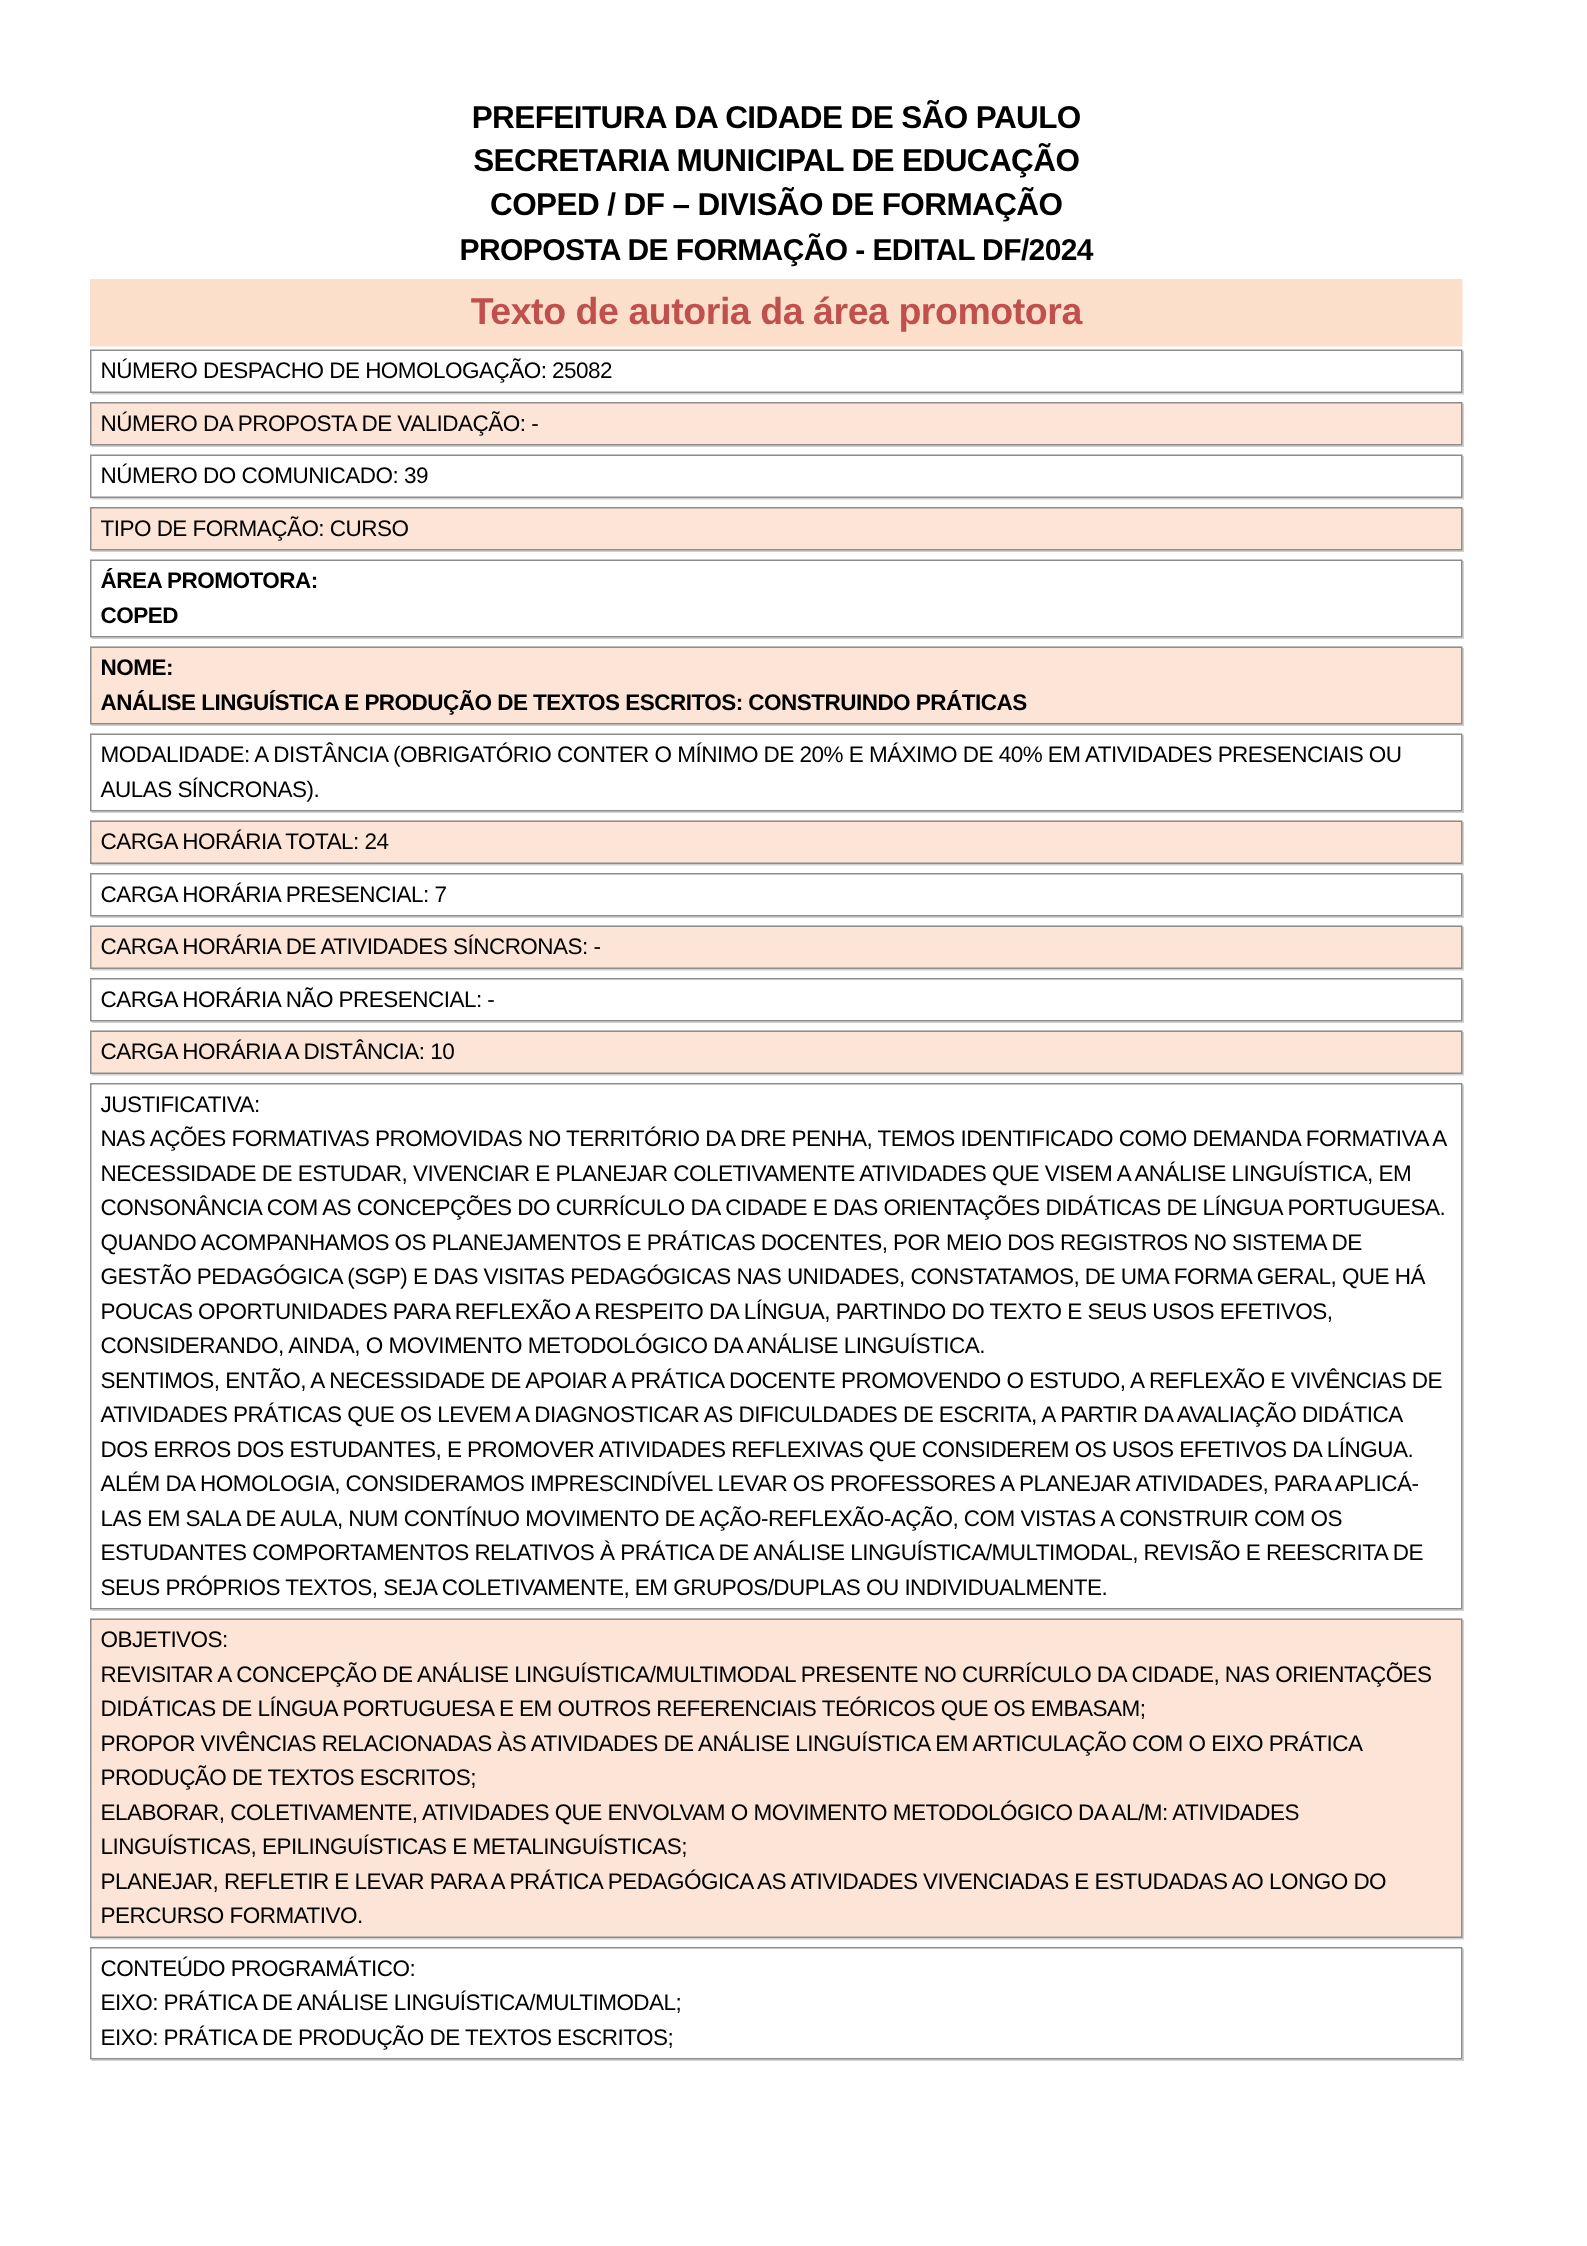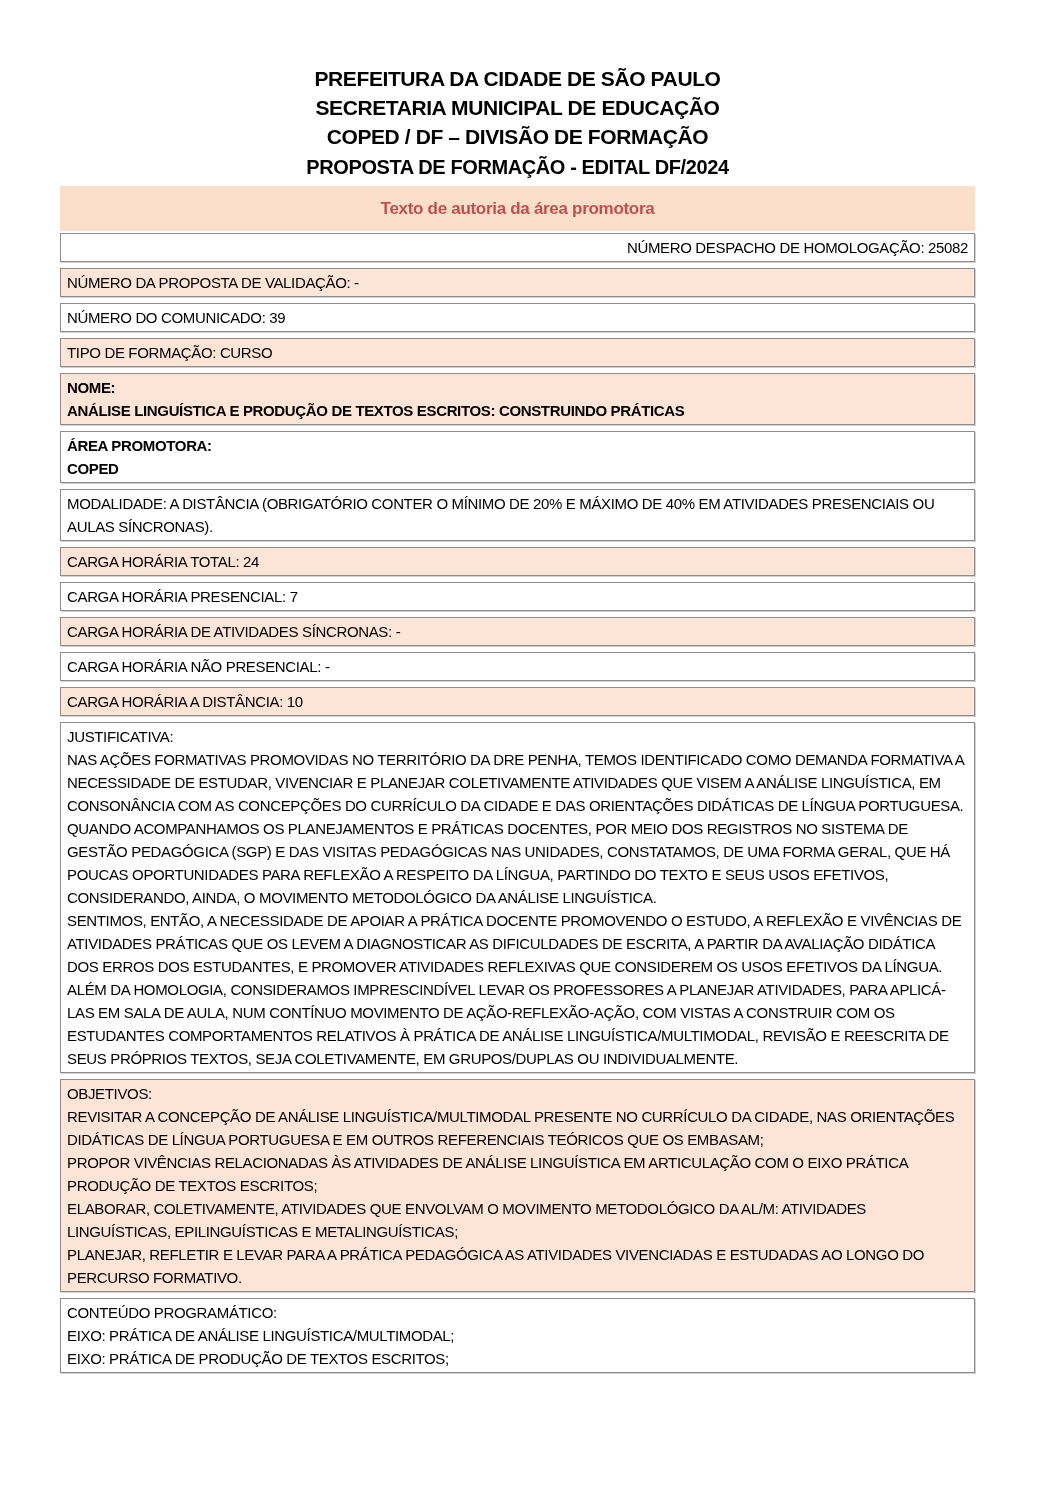--- a/index.html
+++ b/index.html
@@ -34,40 +34,39 @@
   .h-line.big {
     font-size: 20px;
     line-height: 32px;
   }
   .banner {
     margin-top: 3px;
     height: 45px;
     line-height: 45px;
     background: #fbdfcb;
     color: #c0504d;
-    font-size: 17px;
+    font-size: 25px;
     font-weight: bold;
     text-align: center;
     letter-spacing: -0.3px;
   }
   .rows .row {
     box-sizing: border-box;
     border: 1px solid #8c8c8c;
     box-shadow: 1px 1px 0 rgba(0,0,0,0.18);
     margin-top: 6px;
     padding: 2px 6px;
     font-size: 15px;
     line-height: 23px;
     letter-spacing: -0.35px;
     white-space: pre-line;
     background: #ffffff;
   }
   .rows .row:first-child {
     margin-top: 2px;
-    text-align: right;
   }
   .row.peach {
     background: #fce4d6;
   }
   .row.bold {
     font-weight: bold;
   }
   .row.tall {
     min-height: 71px;
   }
@@ -85,24 +84,24 @@
       <div class="h-line big">PROPOSTA DE FORMAÇÃO - EDITAL DF/2024</div>
     </div>
 
     <div class="banner">Texto de autoria da área promotora</div>
 
     <div class="rows">
       <div class="row">NÚMERO DESPACHO DE HOMOLOGAÇÃO:  25082</div>
       <div class="row peach">NÚMERO DA PROPOSTA DE VALIDAÇÃO:  -</div>
       <div class="row">NÚMERO DO COMUNICADO:  39</div>
       <div class="row peach">TIPO DE FORMAÇÃO: CURSO</div>
+      <div class="row bold">ÁREA PROMOTORA:
+COPED</div>
       <div class="row peach bold">NOME:
 ANÁLISE LINGUÍSTICA E PRODUÇÃO DE TEXTOS ESCRITOS: CONSTRUINDO PRÁTICAS</div>
-      <div class="row bold">ÁREA PROMOTORA:
-COPED</div>
       <div class="row">MODALIDADE: A DISTÂNCIA (OBRIGATÓRIO CONTER O MÍNIMO DE 20% E MÁXIMO DE 40% EM ATIVIDADES PRESENCIAIS OU AULAS SÍNCRONAS).</div>
       <div class="row peach">CARGA HORÁRIA TOTAL: 24</div>
       <div class="row">CARGA HORÁRIA PRESENCIAL: 7</div>
       <div class="row peach">CARGA HORÁRIA DE ATIVIDADES SÍNCRONAS:  -</div>
       <div class="row">CARGA HORÁRIA NÃO PRESENCIAL:  -</div>
       <div class="row peach">CARGA HORÁRIA A DISTÂNCIA: 10</div>
       <div class="row">JUSTIFICATIVA:
 NAS AÇÕES FORMATIVAS PROMOVIDAS NO TERRITÓRIO DA DRE PENHA, TEMOS IDENTIFICADO COMO DEMANDA FORMATIVA A NECESSIDADE DE ESTUDAR, VIVENCIAR E PLANEJAR COLETIVAMENTE ATIVIDADES QUE VISEM A ANÁLISE LINGUÍSTICA, EM CONSONÂNCIA COM AS CONCEPÇÕES DO CURRÍCULO DA CIDADE E DAS ORIENTAÇÕES DIDÁTICAS DE LÍNGUA PORTUGUESA.
 QUANDO ACOMPANHAMOS OS PLANEJAMENTOS E PRÁTICAS DOCENTES, POR MEIO DOS REGISTROS NO SISTEMA DE GESTÃO PEDAGÓGICA (SGP) E DAS VISITAS PEDAGÓGICAS NAS UNIDADES, CONSTATAMOS, DE UMA FORMA GERAL, QUE HÁ POUCAS OPORTUNIDADES PARA REFLEXÃO A RESPEITO DA LÍNGUA, PARTINDO DO TEXTO E SEUS USOS EFETIVOS, CONSIDERANDO, AINDA, O MOVIMENTO METODOLÓGICO DA ANÁLISE LINGUÍSTICA.
 SENTIMOS, ENTÃO, A NECESSIDADE DE APOIAR A PRÁTICA DOCENTE PROMOVENDO O ESTUDO, A REFLEXÃO E VIVÊNCIAS DE ATIVIDADES PRÁTICAS QUE OS LEVEM A DIAGNOSTICAR AS DIFICULDADES DE ESCRITA, A PARTIR DA AVALIAÇÃO DIDÁTICA DOS ERROS DOS ESTUDANTES, E PROMOVER ATIVIDADES REFLEXIVAS QUE CONSIDEREM OS USOS EFETIVOS DA LÍNGUA.

